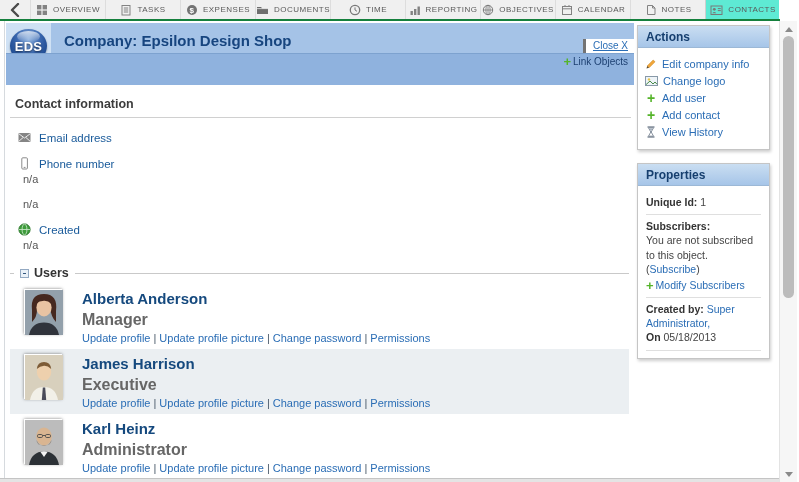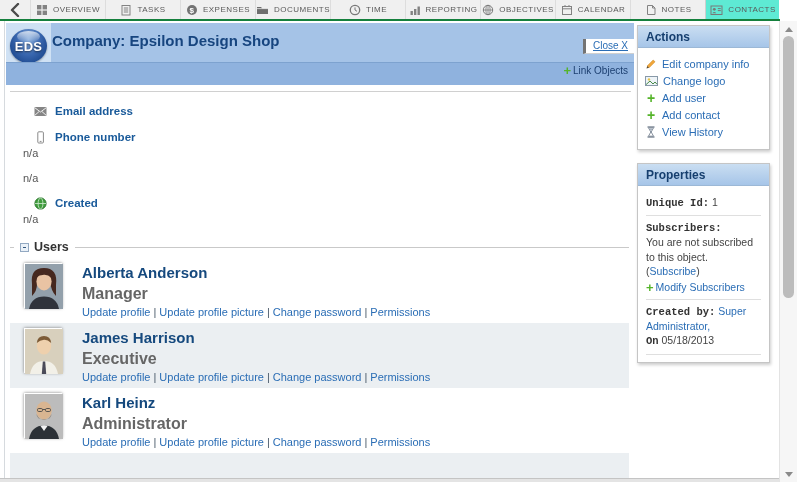--- a/index.html
+++ b/index.html
@@ -23,36 +23,36 @@
   .co-header { position:relative; margin:2px 0 0 1px; height:62px; background:#a5c3e7; }
   .logo-cell { position:absolute; left:0; top:0; width:45px; height:46px; background:#cfe1f4;
                display:flex; align-items:center; justify-content:center; }
   .sphere { position:relative; width:37px; height:34px; border-radius:50%;
             background:radial-gradient(ellipse at 50% 30%, #89aedd 0%, #3a68b0 45%, #1e4a90 78%, #142f60 100%);
             color:#fff; font-weight:bold; font-size:13px; letter-spacing:.3px;
             display:flex; align-items:center; justify-content:center; text-shadow:0 1px 2px rgba(0,0,0,.55);
             box-shadow:0 1px 2px rgba(0,0,0,.35); }
   .sphere::before { content:""; position:absolute; top:2px; left:7px; right:7px; height:11px; border-radius:50%;
             background:linear-gradient(rgba(255,255,255,.7), rgba(255,255,255,0)); }
-  .co-title { position:absolute; left:46px; top:9px; font-size:15px; font-weight:bold; color:#17457f; }
+  .co-title { position:absolute; left:58px; top:9px; font-size:15px; font-weight:bold; color:#17457f; }
   .close-chip { position:absolute; top:16px; right:0; background:#fff; padding:1px 6px 2px 7px; font-size:10px;
             border-left:3px solid #737373; border-bottom:1px solid #d0d0d0; cursor:pointer; }
   .close-chip span { color:#2a6db5; text-decoration:underline; }
-  .link-bar { position:absolute; left:0; right:0; bottom:0; height:23px; background:#8fb2de;
+  .link-bar { position:absolute; left:0; right:0; bottom:0; height:32px; background:#8fb2de;
             border-top:1px solid #7da2cf; text-align:right; padding-right:6px; font-size:10px;
             color:#1c3f70; line-height:15px; }
   .link-bar .lnk { cursor:pointer; }
 
   .green-plus { color:#55b42a; font-weight:bold; font-size:13px; line-height:10px; vertical-align:-1px; padding-right:2px; }
 
   
   .section-heading { margin:12px 0 0 10px; font-size:12.5px; font-weight:bold; color:#3c3c3c; }
   .section-rule { border:none; border-top:1px solid #d0d0d0; margin:6px 3px 0 5px; }
   .contact-field { margin:13px 0 0 13px; }
-  .cf-label-row { display:flex; align-items:flex-start; gap:8px; font-size:11.5px; font-weight:bold; color:#195a9a; cursor:pointer;margin-left:16px; }
+  .cf-label-row { display:flex; align-items:flex-end; gap:8px; font-size:11.5px; font-weight:normal; color:#195a9a; cursor:pointer; }
   .cf-value { margin:3px 0 0 5px; font-size:11px; color:#555; }
 
   
   .users-fieldset { margin:15px 5px 0 5px; border:none; border-top:1px solid #c9c9c9; padding:4px 0 0 0; }
   .users-legend { margin-left:4px; padding:0 6px; font-size:12.5px; font-weight:bold; color:#333;
                   display:flex; align-items:center; gap:5px; }
   .minus-box { width:9px; height:9px; border:1px solid #93a9c2; background:#eaf1f8; position:relative; cursor:pointer; flex:0 0 auto; }
   .minus-box::after { content:""; position:absolute; left:2px; right:2px; top:3px; height:1px; background:#33577e; }
 
   .user-row { position:relative; min-height:53px; padding:5px 0 5px 14px; }
@@ -74,21 +74,21 @@
                   padding:4px 8px 3px; font-size:12px; font-weight:bold; color:#163f6f; }
   .actions-list { padding:8px 6px 8px 7px; }
   .action-item { display:flex; align-items:center; gap:5px; padding:2px 0 3px; font-size:11px; cursor:pointer; }
   .action-item .lbl { color:#2a6db5; }
   .action-item .green-plus { font-size:14px; width:12px; text-align:center; padding:0; }
   .action-item svg { flex:0 0 auto; }
 
   .props-body { padding:5px 8px 7px; font-size:10.5px; color:#444; }
   .prop-row { padding:4px 0 5px; border-bottom:1px solid #dfdfdf; line-height:1.35; }
   .prop-row:last-child { border-bottom:1px solid #dfdfdf; }
-  .prop-row b { color:#333;font-family:Liberation Mono, monospace; }
+  .prop-row b { color:#333; }
   .prop-row .lnk, .prop-row a { color:#2a6db5; text-decoration:none; cursor:pointer; }
   .modify-row { margin-top:2px; }
 
   
   .scrollbar { position:absolute; left:779px; top:21px; width:18px; height:461px; background:#f6f6f6; border-left:1px solid #e3e3e3; }
   .sb-btn { position:absolute; left:0; width:18px; height:12px; display:flex; align-items:center; justify-content:center; cursor:pointer; }
   .sb-up { top:2px; } .sb-down { bottom:2px; }
   .tri-up { width:0; height:0; border-left:4px solid transparent; border-right:4px solid transparent; border-bottom:5px solid #8a8a8a; }
   .tri-down { width:0; height:0; border-left:4px solid transparent; border-right:4px solid transparent; border-top:5px solid #8a8a8a; }
   .sb-thumb { position:absolute; left:3px; top:15px; width:11px; height:262px; background:#bcbcbc; border-radius:6px; cursor:pointer; }
@@ -198,20 +198,21 @@
       </div>
       <div class="co-title">Company: Epsilon Design Shop</div>
       <div class="close-chip">
         <span>Close X</span>
       </div>
       <div class="link-bar">
         <span class="lnk"><span class="green-plus">+</span><span>Link Objects</span></span>
       </div>
     </div>
 
+    <div class="section-heading">Contact information</div>
     <hr class="section-rule">
 
     <div class="contact-field">
       <div class="cf-label-row">
         <svg width="13" height="13" viewBox="0 0 13 13">
           <rect x=".5" y="2" width="12" height="9" fill="#858585"></rect>
           <path d="M.5 2.5 L6.5 7 L12.5 2.5 M.5 10.6 L5 6.6 M12.5 10.6 L8 6.6" stroke="#ededed" stroke-width="1" fill="none"></path>
         </svg>
         <span>Email address</span>
       </div>

